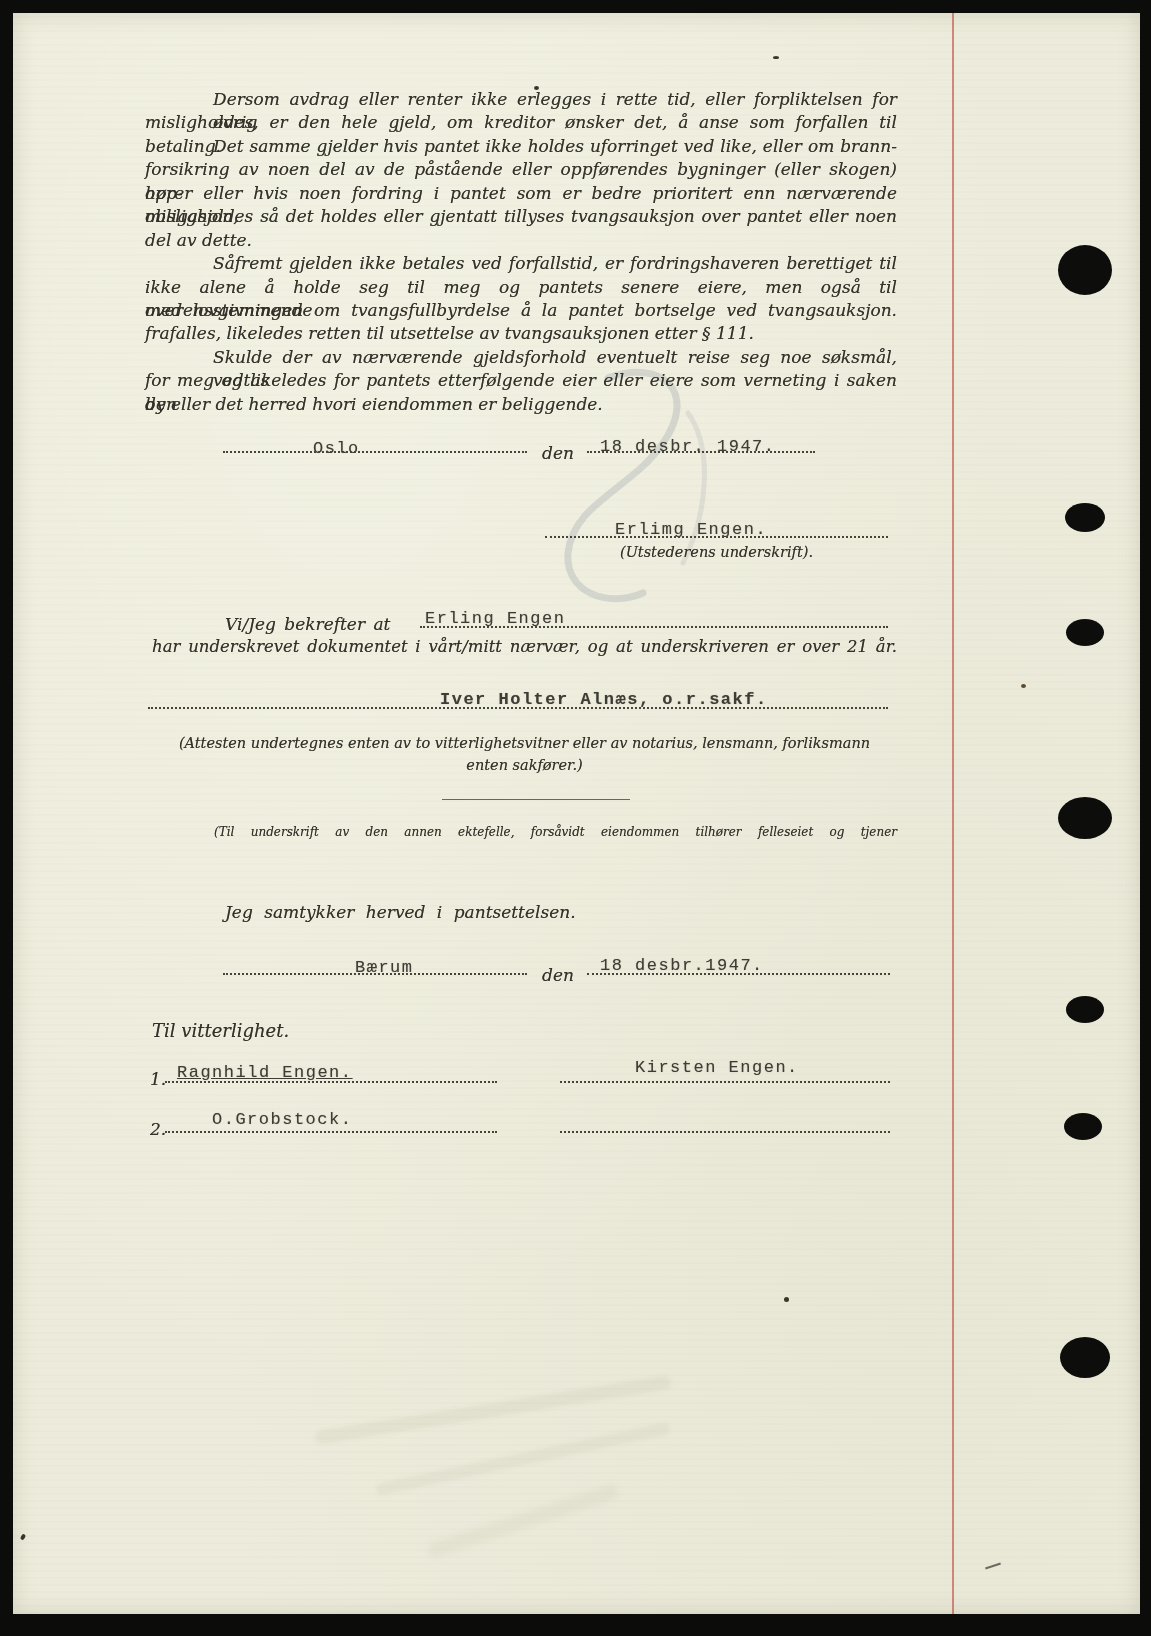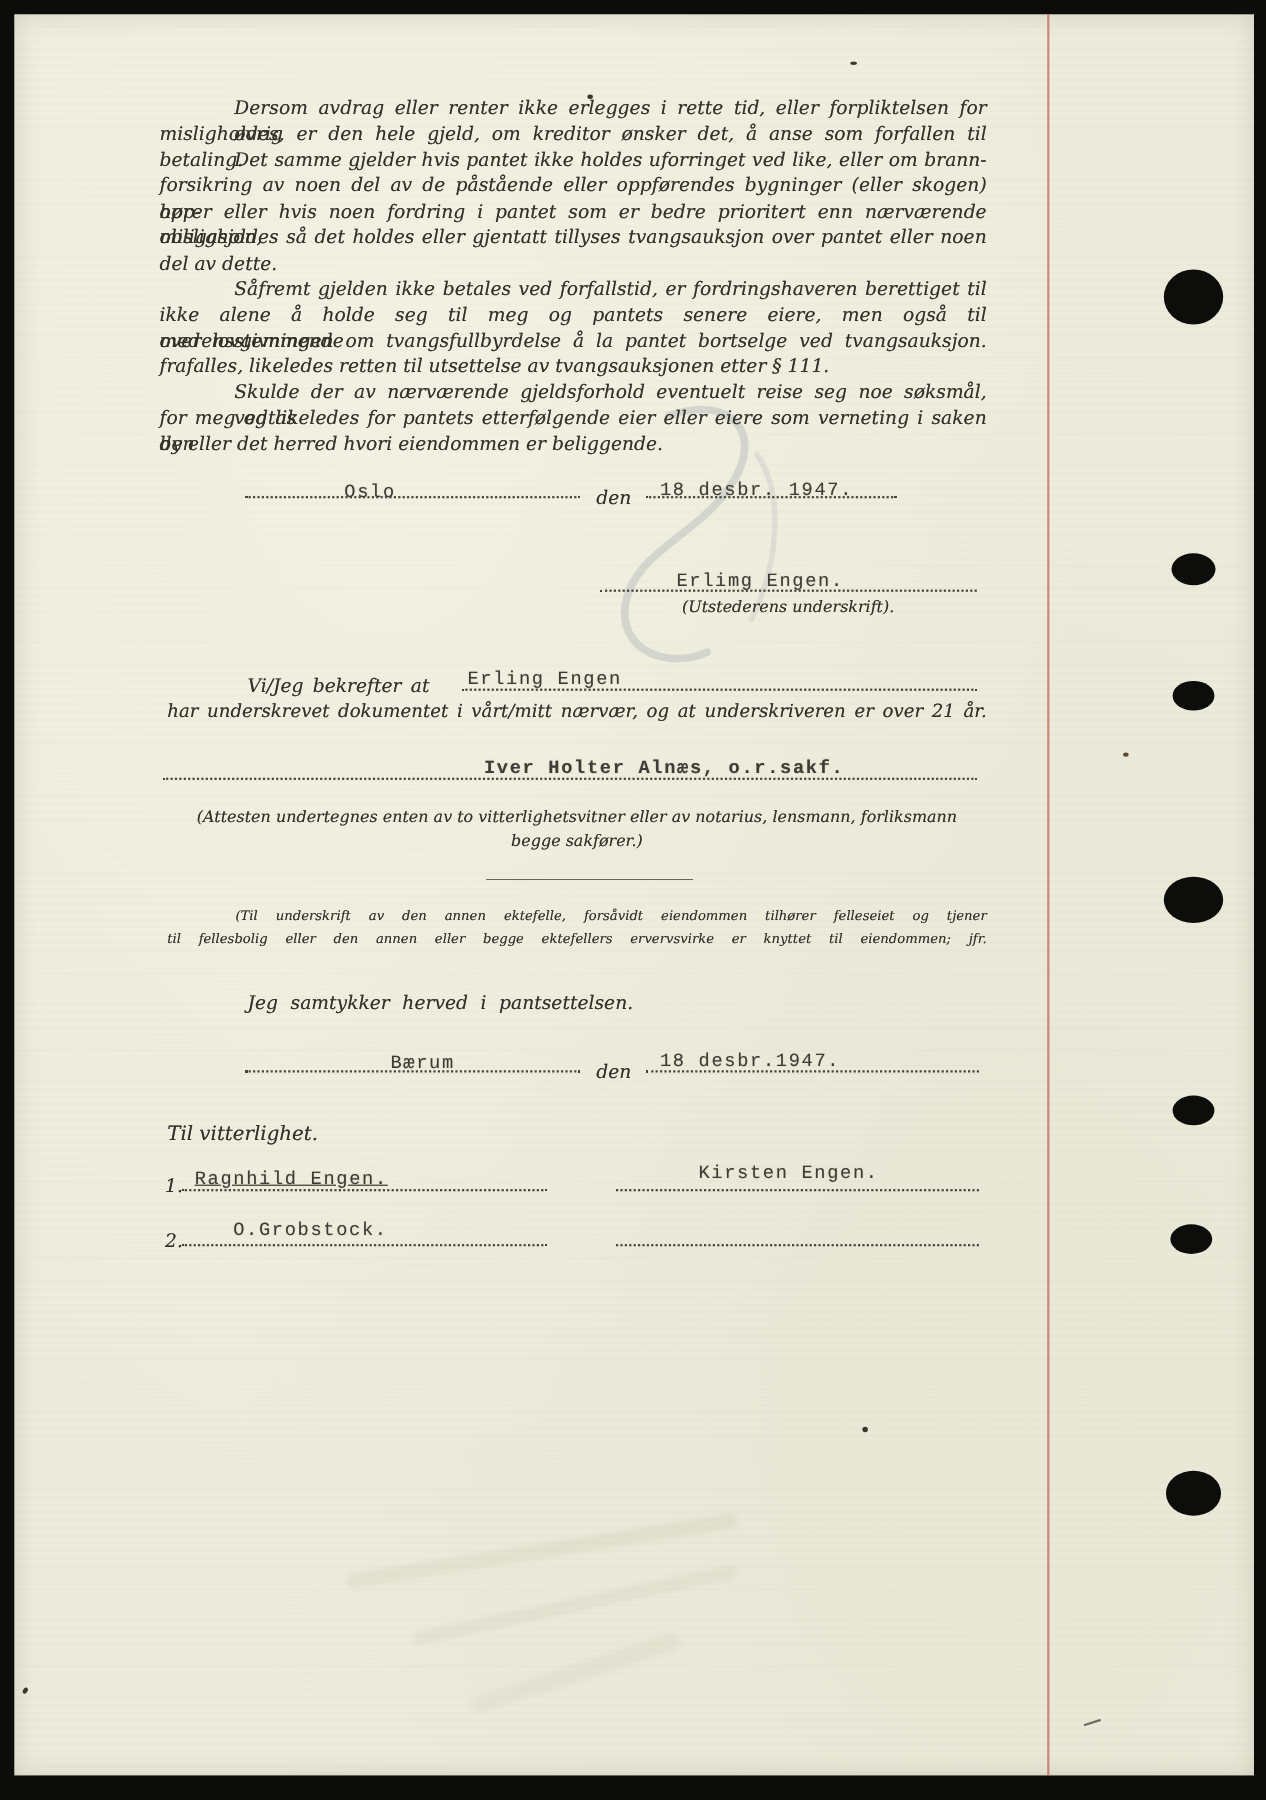--- a/index.html
+++ b/index.html
@@ -91,28 +91,27 @@
     <div class="lbl print" style="left:212px; top:601px; word-spacing:3px;text-align:right;">Vi/Jeg bekrefter at</div>
     <div class="tw" style="left:412px; top:596px;">Erling Engen</div>
     <div class="dots" style="left:407px; top:613px; width:468px;"></div>
     <div class="print just" style="position:absolute; left:139px; top:624px; width:745px; font-size:16.5px;
                 text-align:justify; text-align-last:justify;">har underskrevet dokumentet i vårt/mitt nærvær, og at underskriveren er over 21 år.</div>
 
     <div class="tw" style="left:427px; top:677px;font-weight:bold;">Iver Holter Alnæs, o.r.sakf.</div>
     <div class="dots" style="left:135px; top:694px; width:740px;"></div>
 
     <div class="note print" style="top:722px;">(Attesten undertegnes enten av to vitterlighetsvitner eller av notarius, lensmann, forliksmann</div>
-    <div class="note print" style="top:744px;">begge sakfører.)</div>
+    <div class="note print" style="top:744px;">enten sakfører.)</div>
 
     <div style="position:absolute; left:429px; top:786px; width:188px; height:0;
                 border-bottom:1.6px solid rgba(60,58,48,.75);"></div>
 
     <div class="spouse print">
       <div class="sp-l just" style="padding-left:62px; box-sizing:border-box;">(Til underskrift av den annen ektefelle, forsåvidt eiendommen tilhører felleseiet og tjener</div>
-      <div class="sp-l just">til fellesbolig eller den annen eller begge ektefellers ervervsvirke er knyttet til eiendommen; jfr.</div>
     </div>
 
     <div class="lbl print" style="left:212px; top:889px; word-spacing:6px;">Jeg samtykker herved i pantsettelsen.</div>
 
     <div class="tw" style="left:342px; top:945px;">Bærum</div>
     <div class="dots" style="left:210px; top:960px; width:304px;"></div>
     <div class="lbl print" style="left:529px; top:952px;">den</div>
     <div class="dots" style="left:574px; top:960px; width:303px;"></div>
     <div class="tw" style="left:587px; top:943px;">18 desbr.1947.</div>
 

